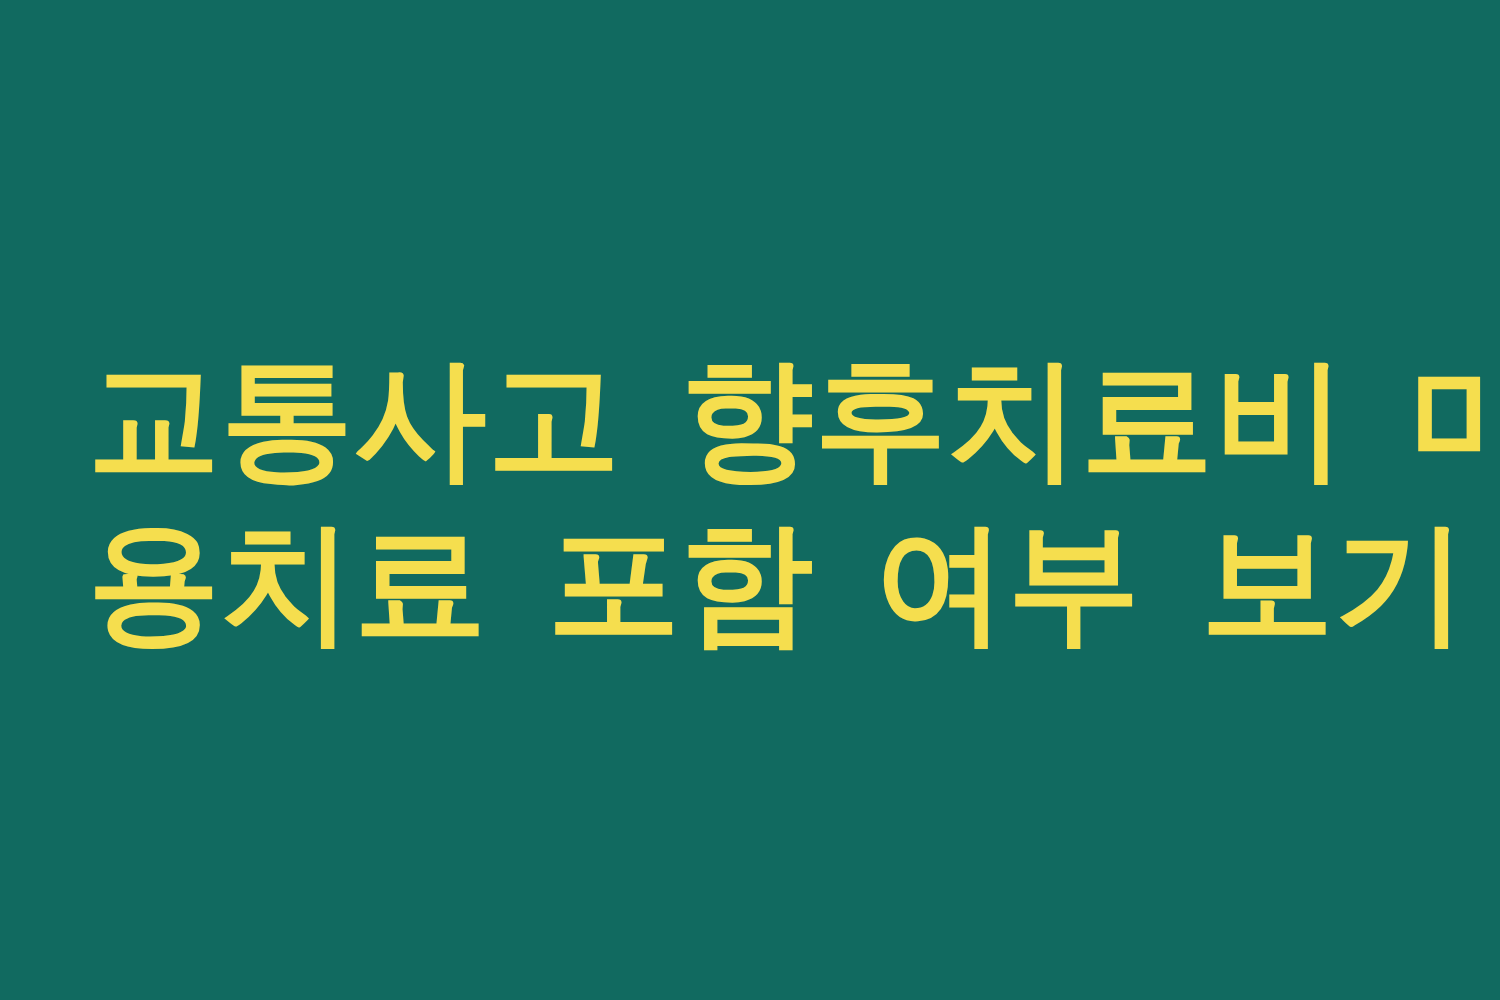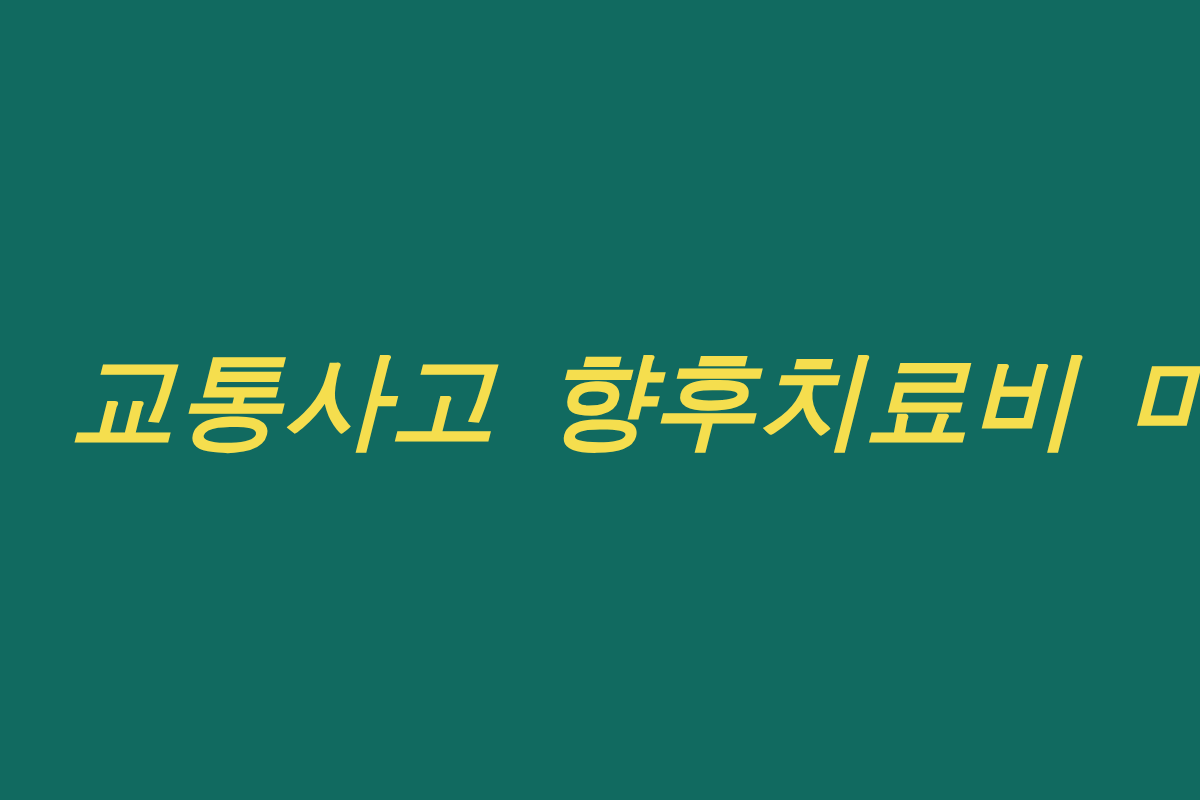--- a/index.html
+++ b/index.html
@@ -32,28 +32,28 @@
     text-align: right;
     color: #F5DE4E;
     font-family: "DejaVu Sans", "Liberation Sans", sans-serif;
     font-size: 106px;
     font-weight: 700;
     line-height: 1.24;
     letter-spacing: 0.006em;
     word-spacing: 0.10em;
     -webkit-font-smoothing: antialiased;
     text-rendering: optimizeLegibility;
-    font-style: italic;
   }
 
   #headline .hl-line {
     display: block;
     white-space: nowrap;
   }
 </style>
 </head>
 <body>
 
 <div id="banner" style="background: rgb(17, 106, 96);">
   <h1 id="headline" style="color: rgb(245, 222, 78);">
     <span class="hl-line">교통사고 향후치료비 미</span>
+    <span class="hl-line">용치료 포함 여부 보기</span>
   </h1>
 </div>
 
 </body></html>

